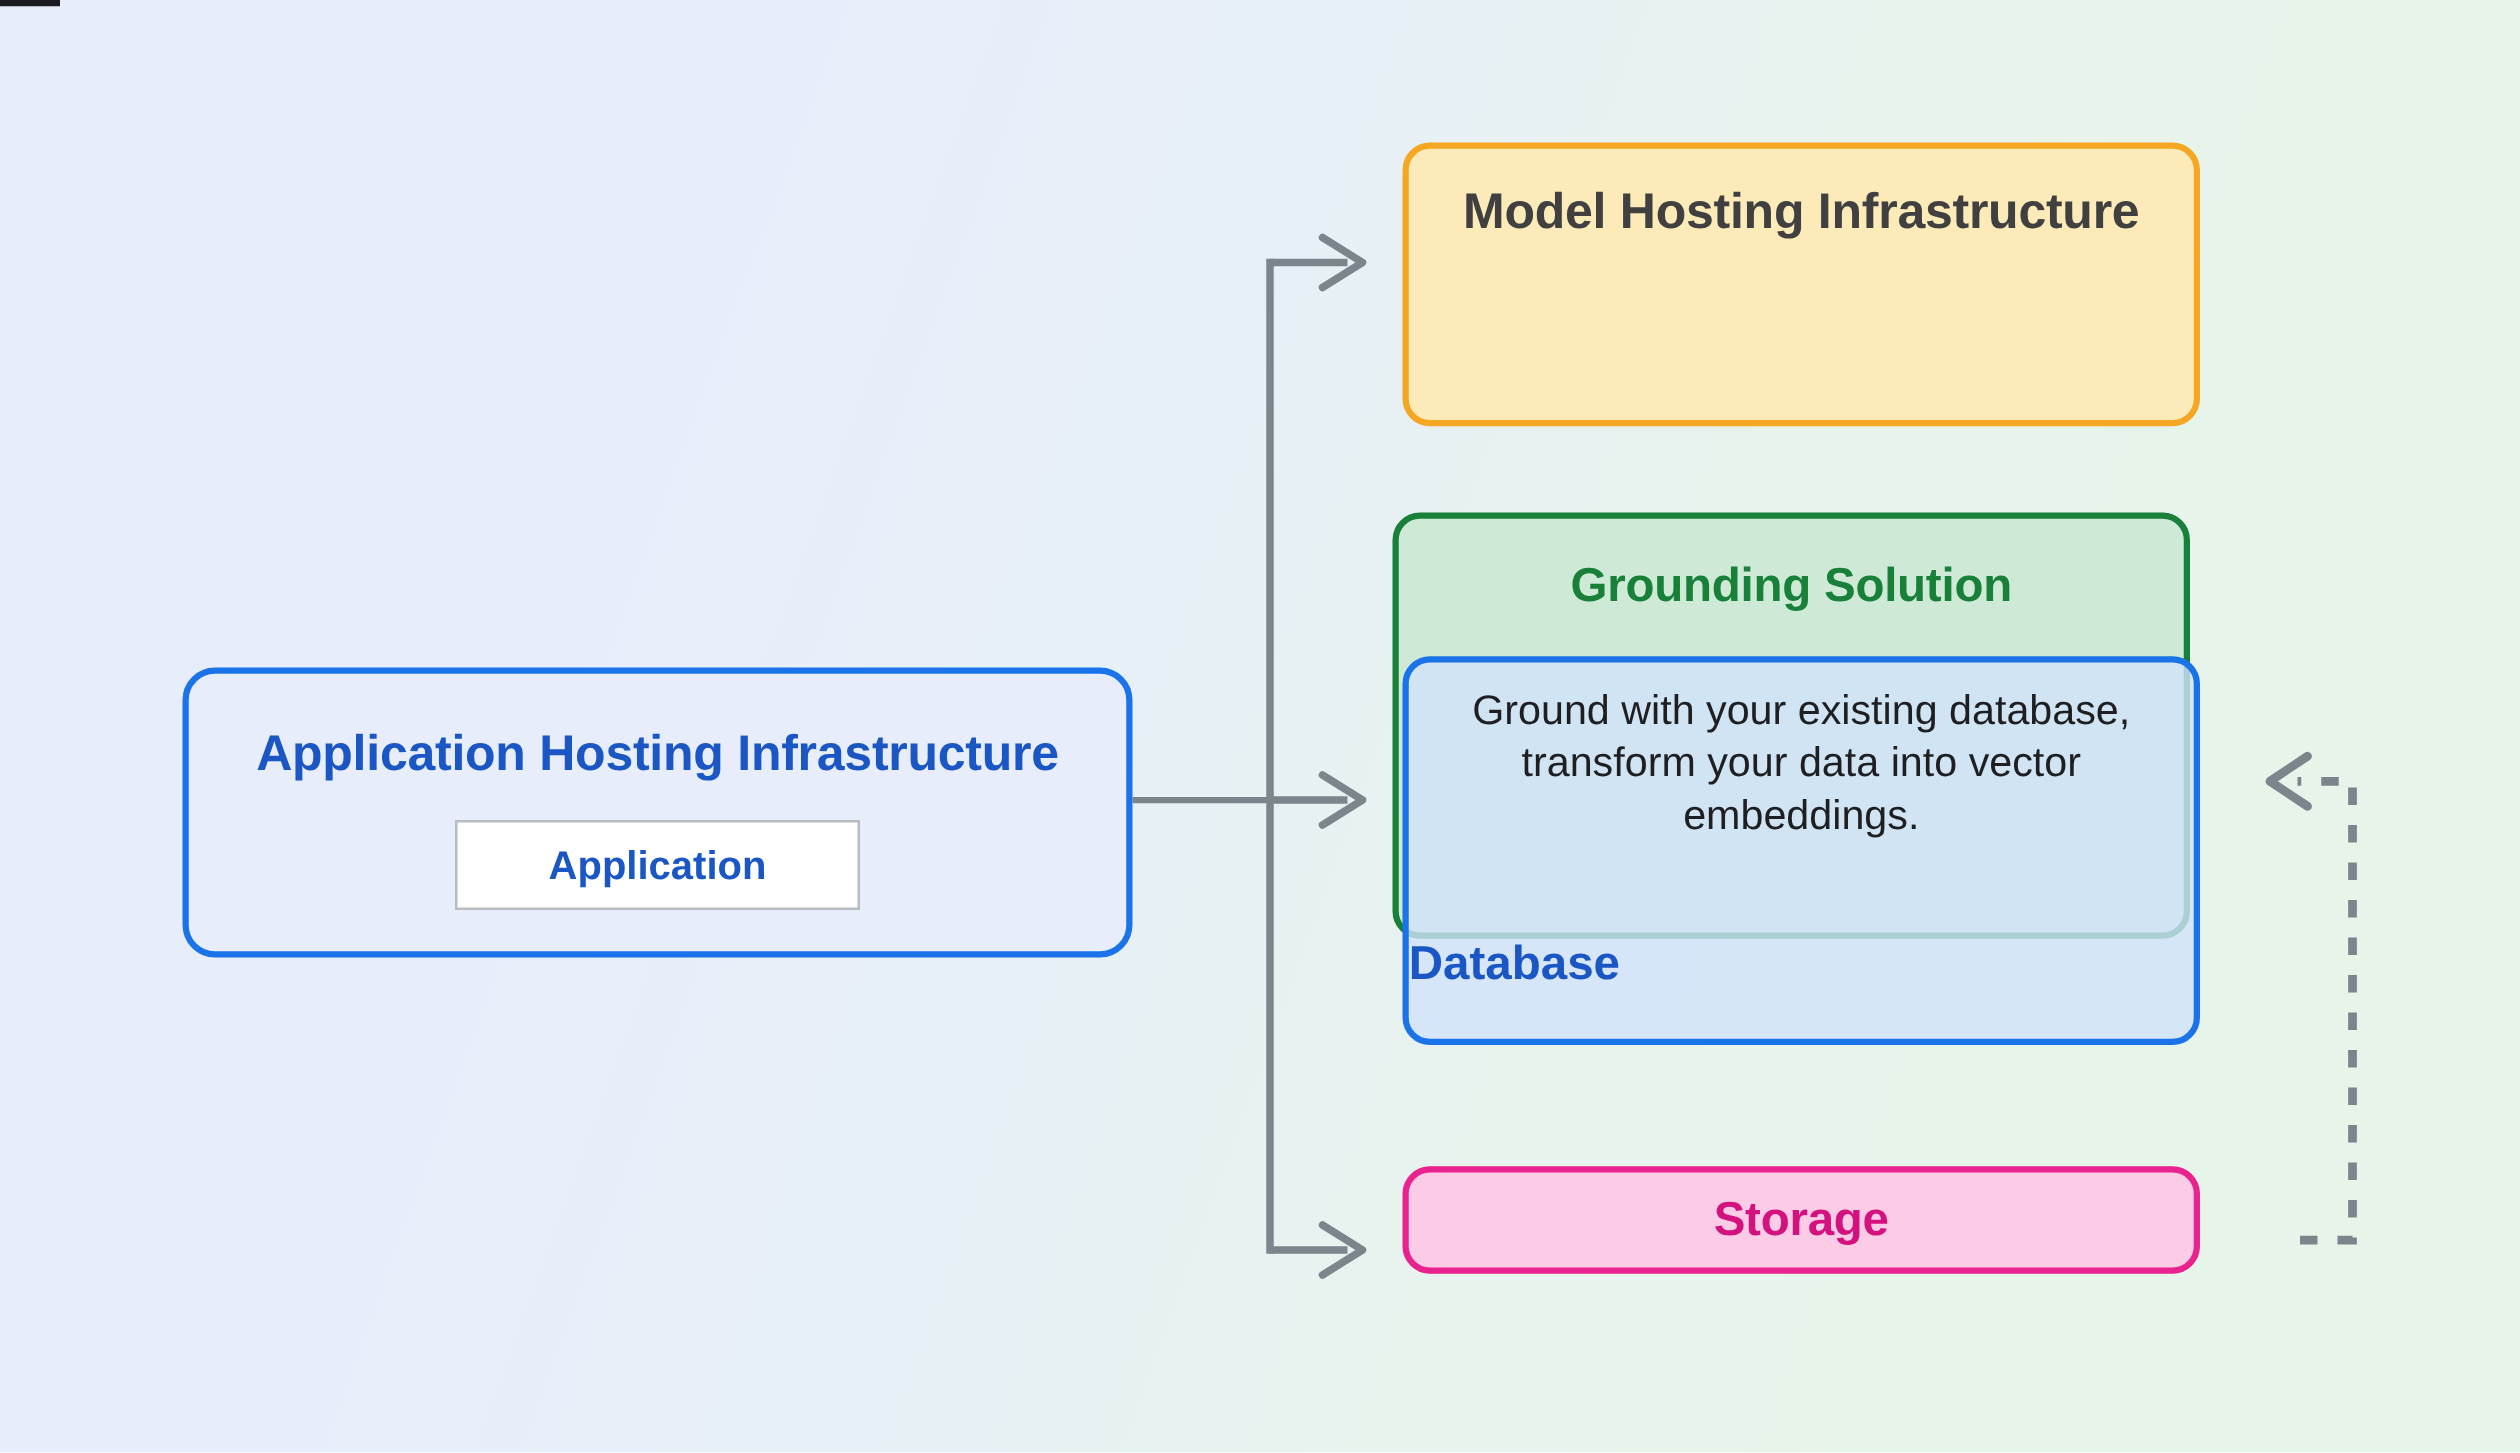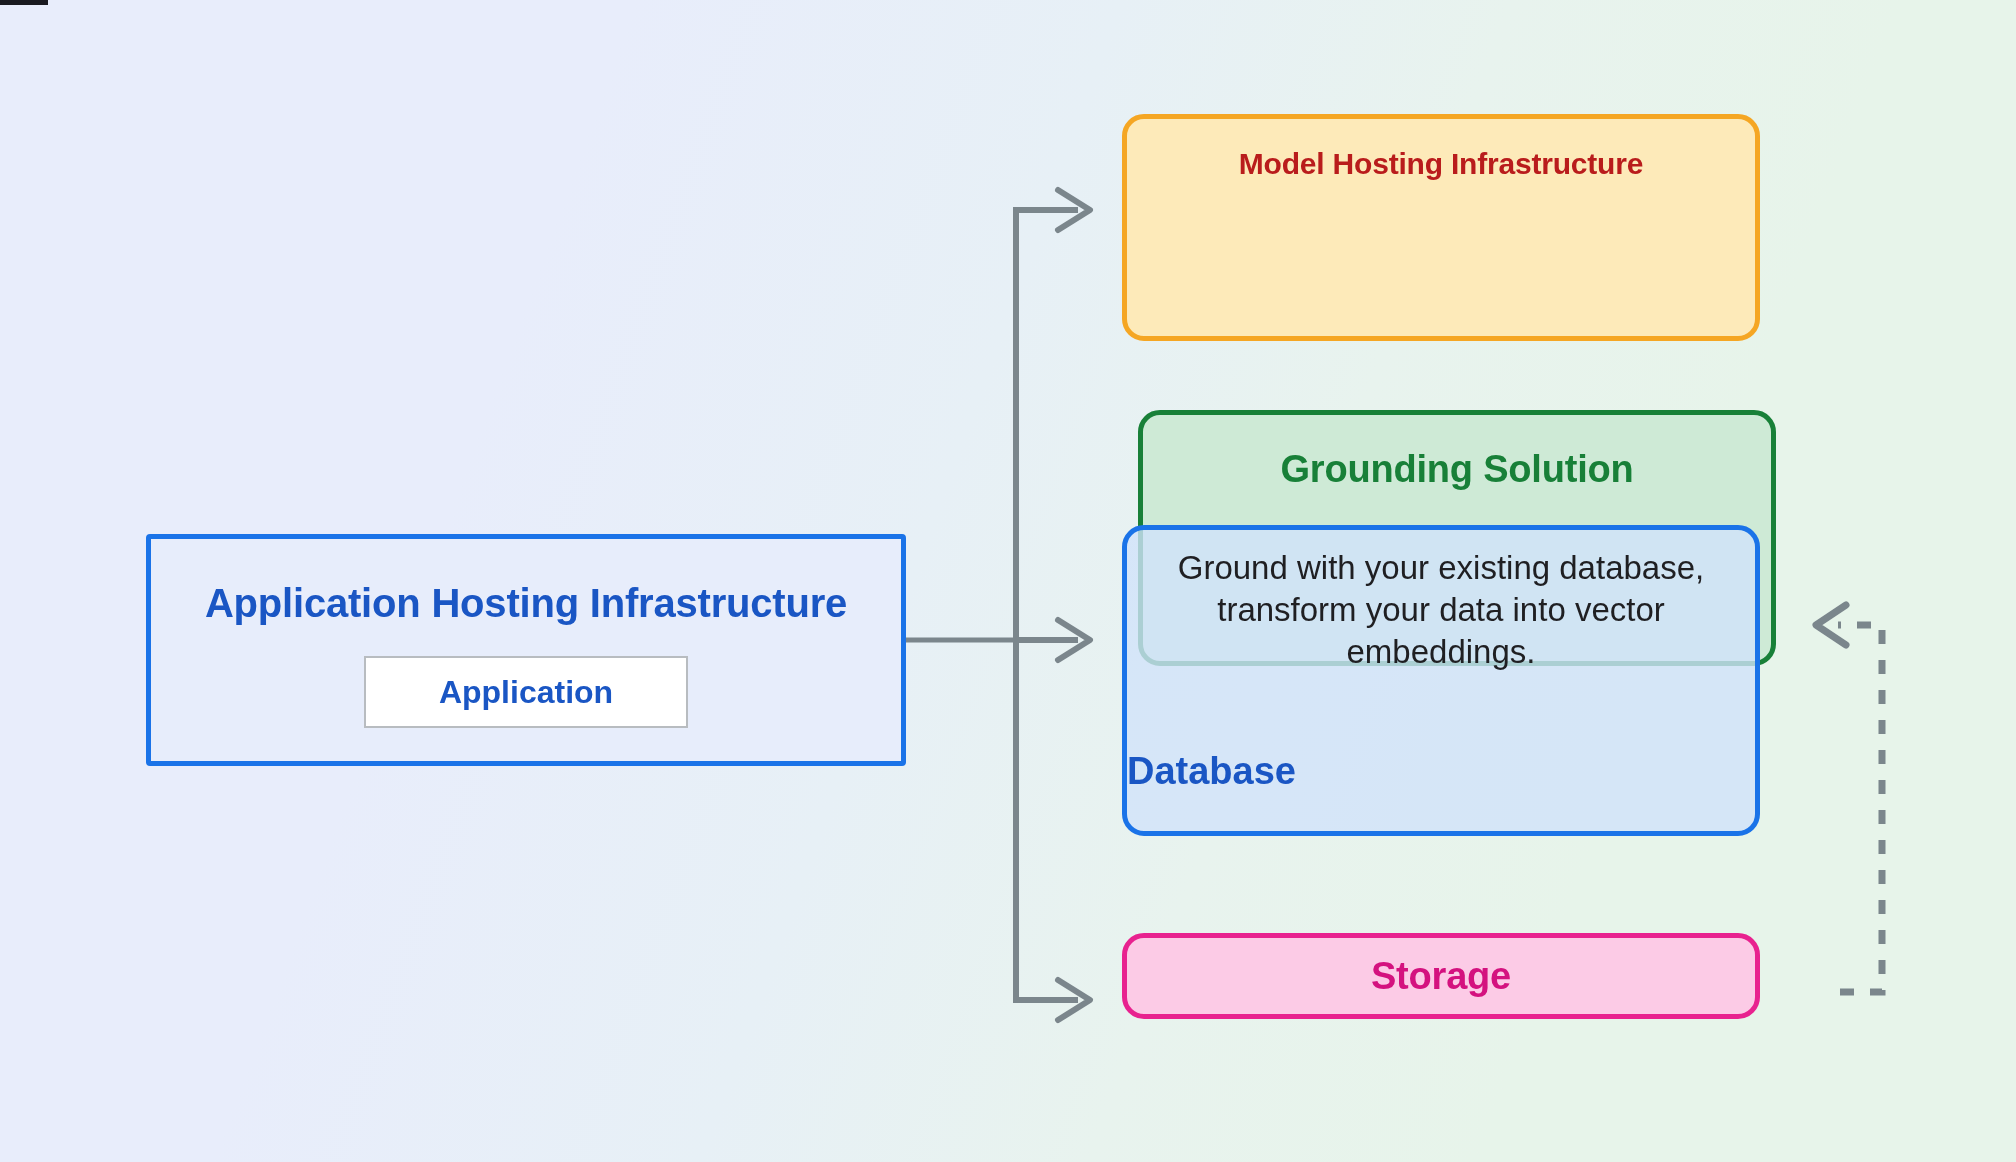--- a/index.html
+++ b/index.html
@@ -56,21 +56,21 @@
     font-weight: bold;
   }
 
   
   #app-host {
     left: 146px;
     top: 534px;
     width: 760px;
     height: 232px;
     border: 5px solid #1a73e8;
-    border-radius: 4px;
+    border-radius: 26px;
     background: #e7edfb;
   }
   #app-host .box-title {
     margin-top: 42px;
     font-size: 40px;
     color: #1a56c4;
   }
   #app-chip {
     margin-top: 30px;
     width: 320px;
@@ -84,38 +84,38 @@
     left: 1122px;
     top: 114px;
     width: 638px;
     height: 227px;
     border: 5px solid #f5a623;
     border-radius: 22px;
     background: #fdeab9;
   }
   #model-host .box-title {
     margin-top: 28px;
-    font-size: 30px;
-    color: #b91c1c;
+    font-size: 40px;
+    color: #404040;
     text-align: right;
   }
   #model-chip {
     margin-top: 24px;
     width: 218px;
     height: 66px;
     font-size: 38px;
     color: #e8730c;
   }
 
   
   #grounding {
-    left: 1138px;
+    left: 1114px;
     top: 410px;
     width: 638px;
-    height: 256px;
+    height: 341px;
     border: 5px solid #188038;
     border-radius: 22px;
     background: #ceead6;
     z-index: 1;
     text-align: right;
   }
   #grounding .box-title {
     margin-top: 33px;
     font-size: 38px;
     color: #188038;

